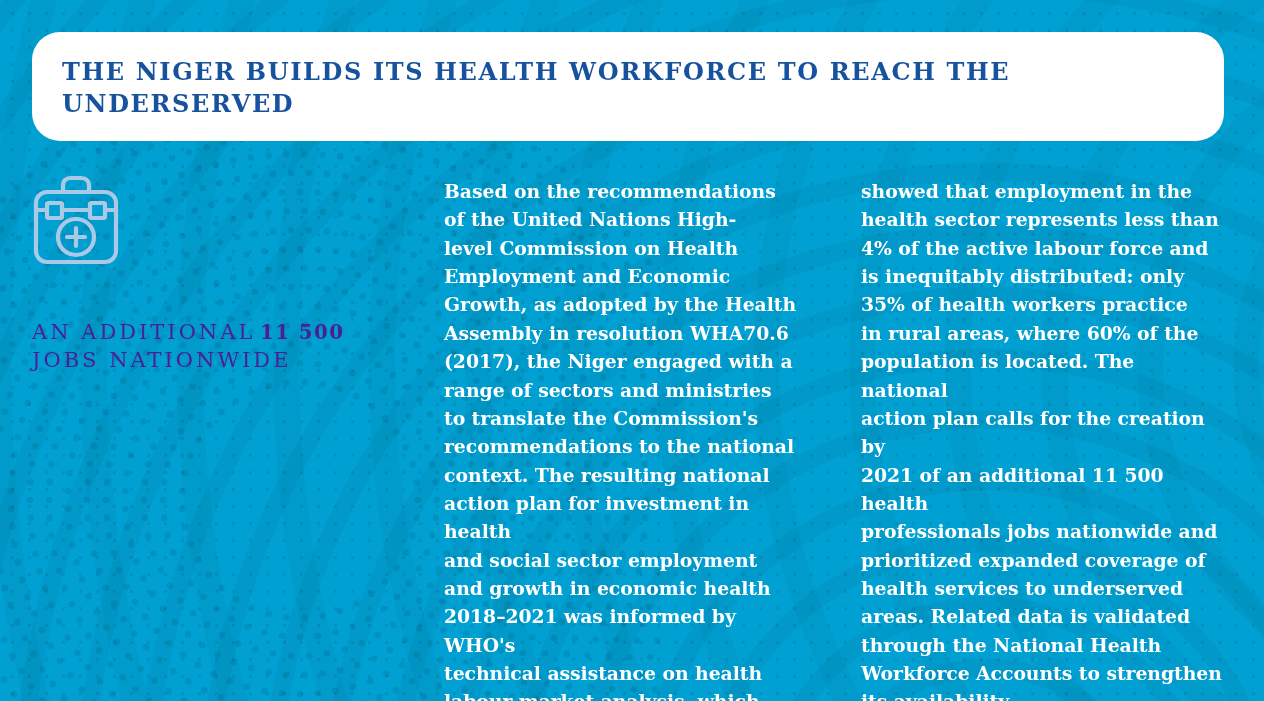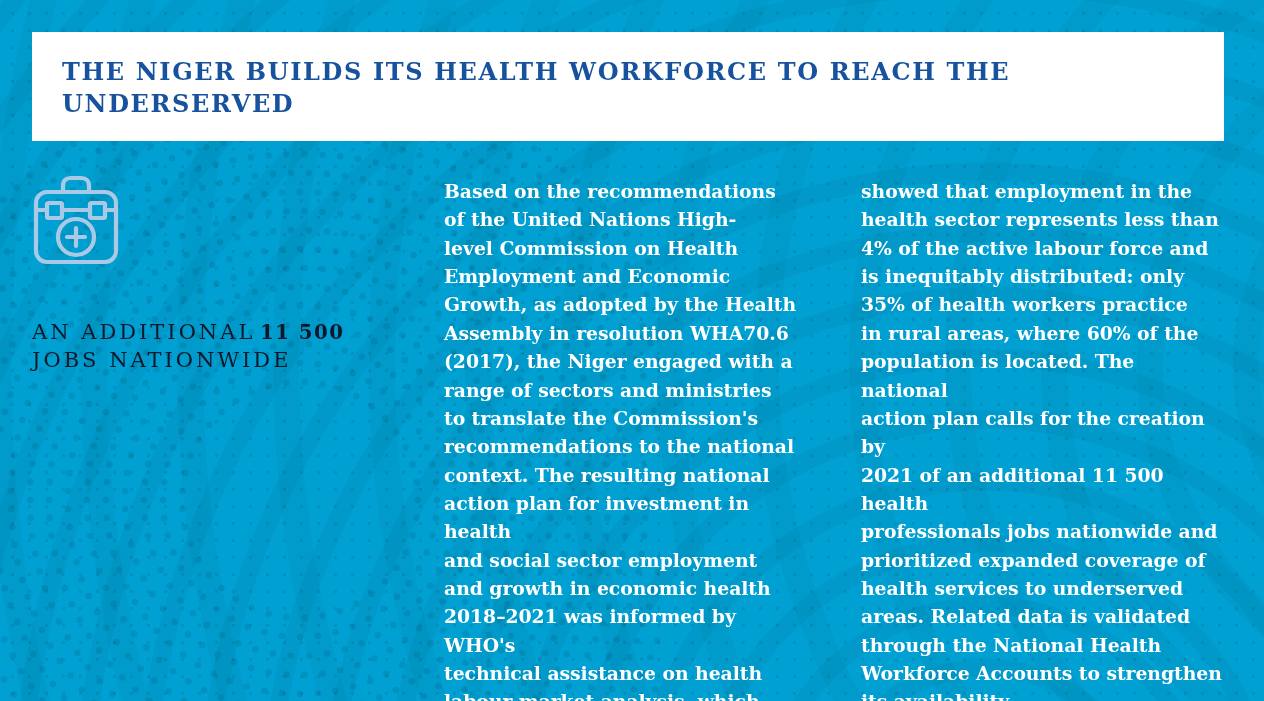--- a/index.html
+++ b/index.html
@@ -78,20 +78,21 @@
 
   
   .title-card {
     position: absolute;
     left: 32px;
     top: 32px;
     width: 1192px;
     height: 109px;
     background: #ffffff;
     padding: 24px 30px 0 30px;
+    border-radius: 28px;
   }
   .title-text {
     font-family: "DejaVu Serif", serif;
     font-weight: 700;
     font-size: 25px;
     line-height: 1.28;
     letter-spacing: 1.7px;
     color: #17529e;
     text-transform: uppercase;
     transform: scaleX(0.96);
@@ -117,21 +118,21 @@
   }
   .kit-icon {
     width: 88px;
     height: 98px;
     display: block;
   }
   .kit-icon svg { display: block; width: 100%; height: 100%; }
 
   .stat-block {
     margin-top: 52px;
-    color: #0f172a;
+    color: #4c1d95;
   }
   .stat-line {
     font-family: "DejaVu Serif", serif;
     font-size: 21px;
     line-height: 1.34;
     text-transform: uppercase;
     white-space: nowrap;
   }
   .stat-light {
     font-weight: 400;

